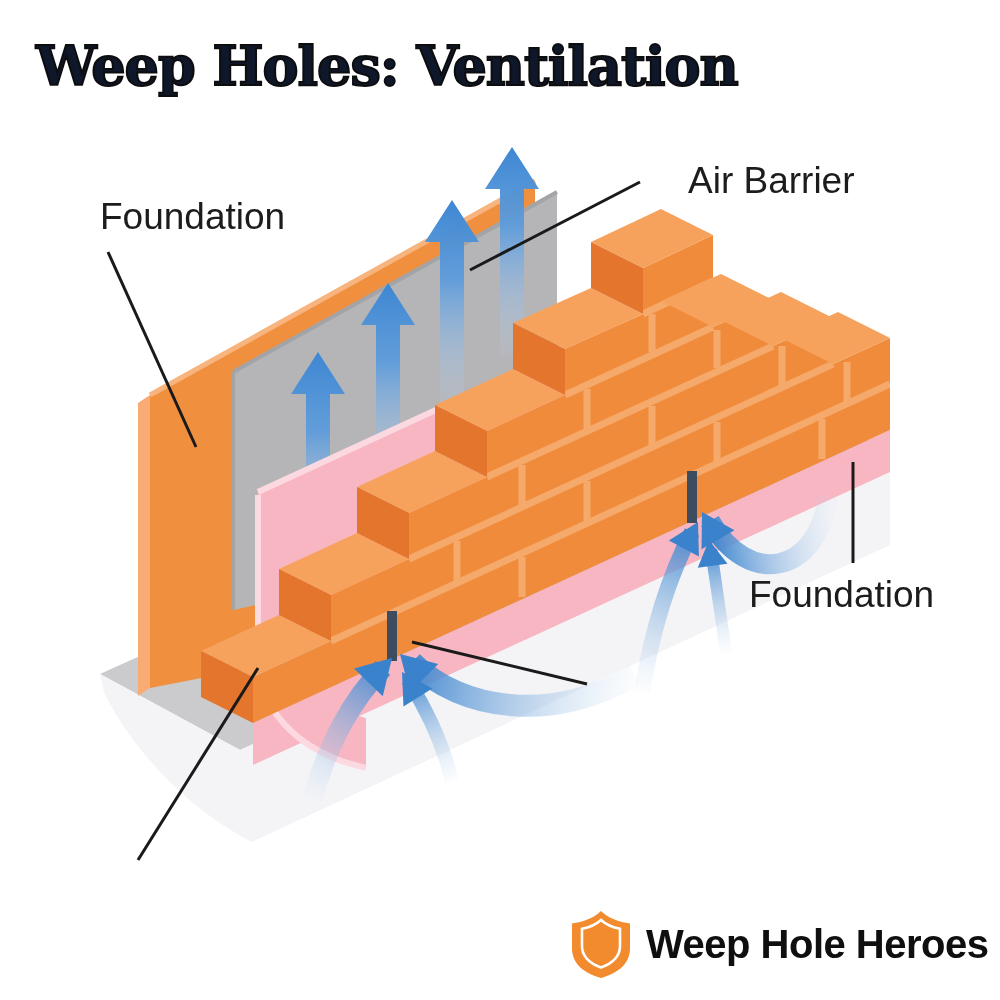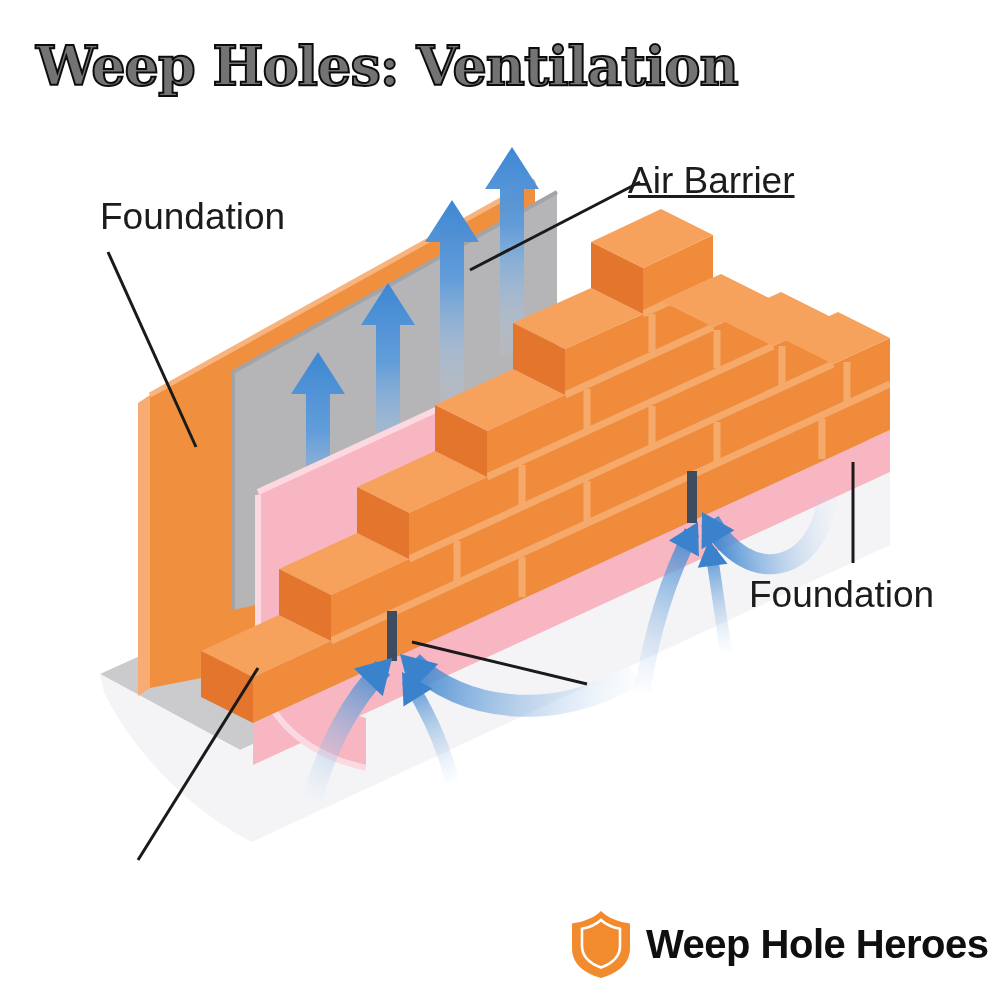--- a/index.html
+++ b/index.html
@@ -1,23 +1,23 @@
 <!DOCTYPE html>
 <html><head>
 <meta charset="utf-8">
 <style>
   html,body{margin:0;padding:0;background:#ffffff;}
   .page{position:relative;width:1000px;height:1000px;background:#ffffff;overflow:hidden;
         font-family:"Liberation Sans", sans-serif;color:#161616;}
   .title{position:absolute;left:36px;top:34px;font-family:"DejaVu Serif", serif;
-         font-weight:bold;font-size:54px;letter-spacing:-1px;color:#737373;
+         font-weight:bold;font-size:54px;letter-spacing:-1px;color:#0f172a;
          -webkit-text-stroke:2px #0d0d0d;}
   .lbl{position:absolute;font-size:37px;color:#1c1c1c;white-space:nowrap;line-height:1;}
   .lbl-sheathing{left:100px;top:198px;}
-  .lbl-airbarrier{left:628px;top:162px;text-decoration:underline;}
+  .lbl-airbarrier{left:688px;top:162px;}
   .lbl-foundation{left:749px;top:576px;text-align:right;}
   .lbl-weephole{left:602px;top:668px;}
   .lbl-flashing{left:114px;top:878px;}
   .logo{position:absolute;left:570px;top:908px;display:flex;align-items:center;gap:14px;justify-content:center;}
   .logo-text{font-size:40px;font-weight:bold;letter-spacing:-0.5px;color:#0f0f0f;}
   svg{display:block;}
   .diagram-svg{position:absolute;left:0;top:0;}
 </style>
 </head>
 <body>

